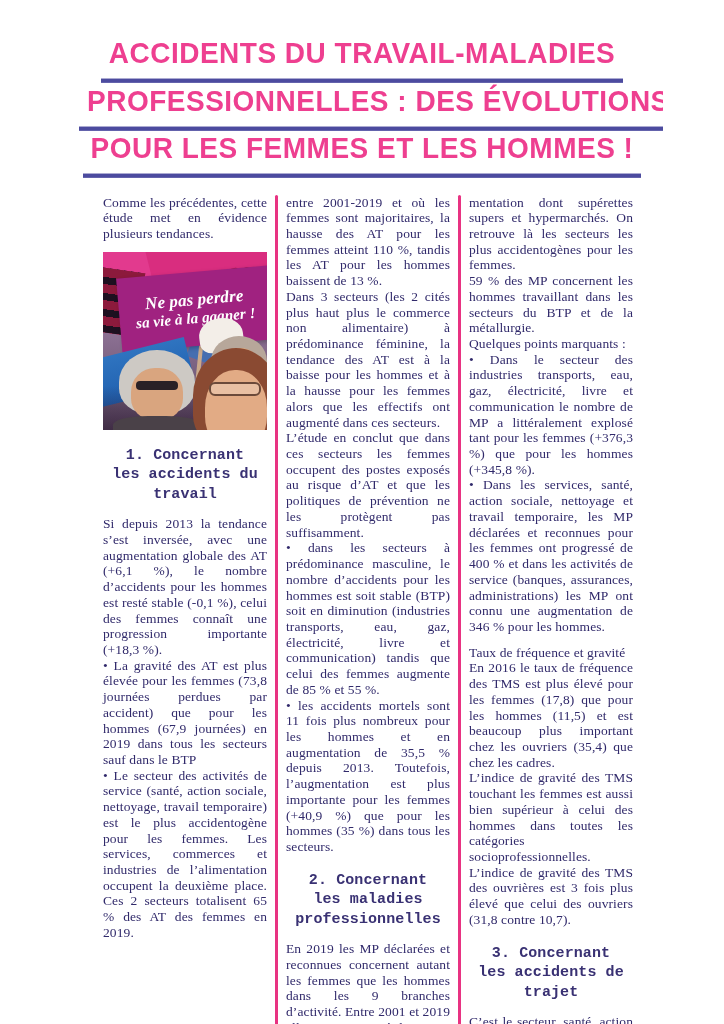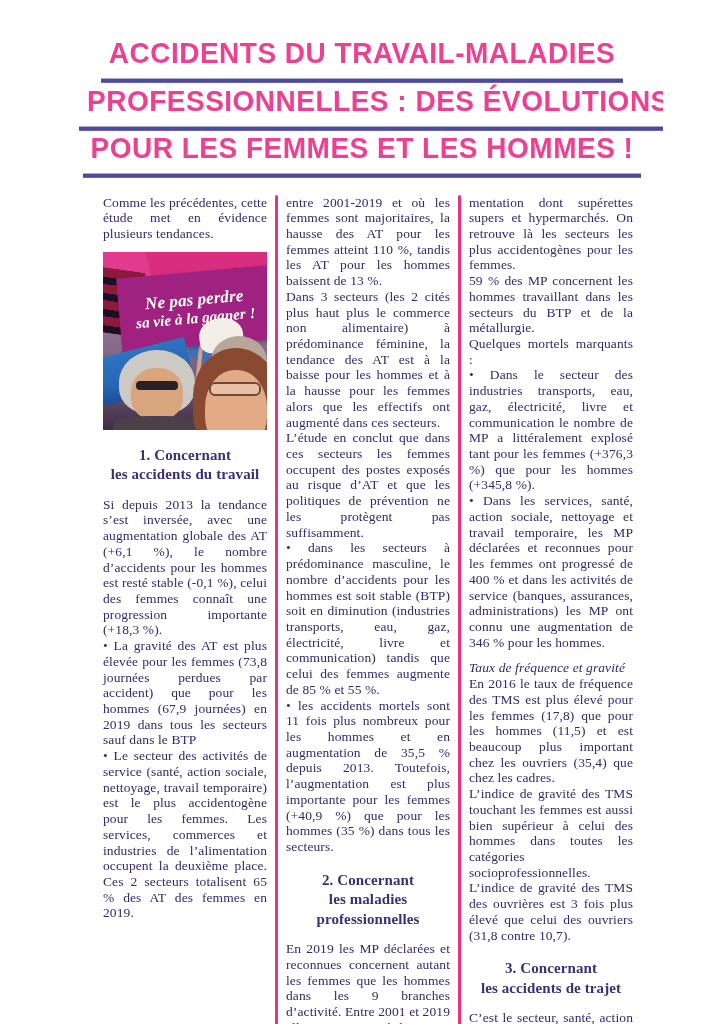--- a/index.html
+++ b/index.html
@@ -47,32 +47,31 @@
     letter-spacing:.1px;
   }
   .divider{
     width:3px;
     background:#e83382;
     border-radius:2px;
     flex:0 0 auto;
   }
   .body-p{margin:0; hyphens:auto; -webkit-hyphens:auto;}
   .sec-h{
-    font-family:Liberation Serif, serif;
+    font-family:Liberation Mono, monospace;
     font-weight:700;
     font-size:15px;
     color:#393173;
     text-align:center;
     line-height:1.3;
     margin:16px 0 12px 0;
     white-space:pre-line;
   }
   .sub-h{
     margin:10px 0 0 0;
-    font-style:italic;
     text-align:left;
   }
   
   .photo{
     position:relative;
     width:100%;
     height:178px;
     margin:10px 0 8px 0;
     overflow:hidden;
     background:linear-gradient(180deg,#b7aec6 0%,#a393ae 20%,#8d7194 45%,#715a77 75%,#5d4a63 100%);
@@ -177,21 +176,21 @@
 les maladies
 professionnelles</h2>
         <p class="body-p">En 2019 les MP déclarées et reconnues concernent autant les femmes que les hommes dans les 9 branches d’activité. Entre 2001 et 2019 elles ont progressé de 108 % alors que l’effectif salarié progressait de 13,5 %. Toutefois cette progression a été plus forte pour les femmes (+158 %) que pour les hommes (+73,6 %).</p>
         <p class="body-p">En 2019, 88 % des maladies déclarées et reconnues sont des troubles musculo-squelettiques (TMS).</p>
         <p class="body-p">59,3 % des MP concernent les femmes dans les 2 branches d’activité que sont les services, santé, action sociale, nettoyage et travail temporaire, les services, commerces et industries de l’ali-</p>
       </section>
     <div class="divider"></div>
     <section class="col">
         <p class="body-p">mentation dont supérettes supers et hypermarchés. On retrouve là les secteurs les plus accidentogènes pour les femmes.</p>
         <p class="body-p">59 % des MP concernent les hommes travaillant dans les secteurs du BTP et de la métallurgie.</p>
-        <p class="body-p">Quelques mortels marquants :</p>
+        <p class="body-p">Quelques points marquants :</p>
         <p class="body-p">• Dans le secteur des industries transports, eau, gaz, électricité, livre et communication le nombre de MP a littéralement explosé tant pour les femmes (+376,3 %) que pour les hommes (+345,8 %).</p>
         <p class="body-p">• Dans les services, santé, action sociale, nettoyage et travail temporaire, les MP déclarées et reconnues pour les femmes ont progressé de 400 % et dans les activités de service (banques, assurances, administrations) les MP ont connu une augmentation de 346 % pour les hommes.</p>
         <p class="sub-h">Taux de fréquence et gravité</p>
         <p class="body-p">En 2016 le taux de fréquence des TMS est plus élevé pour les femmes (17,8) que pour les hommes (11,5) et est beaucoup plus important chez les ouvriers (35,4) que chez les cadres.</p>
         <p class="body-p">L’indice de gravité des TMS touchant les femmes est aussi bien supérieur à celui des hommes dans toutes les catégories socioprofessionnelles. L’indice de gravité des TMS des ouvrières est 3 fois plus élevé que celui des ouvriers (31,8 contre 10,7).</p>
         <h2 class="sec-h">3. Concernant
 les accidents de trajet</h2>
         <p class="body-p">C’est le secteur, santé, action sociale, nettoyage et travail temporaire qui est le plus accidentogène autant pour les femmes que pour les hommes avec toutefois une augmentation plus im-</p>
       </section>
   </main>

